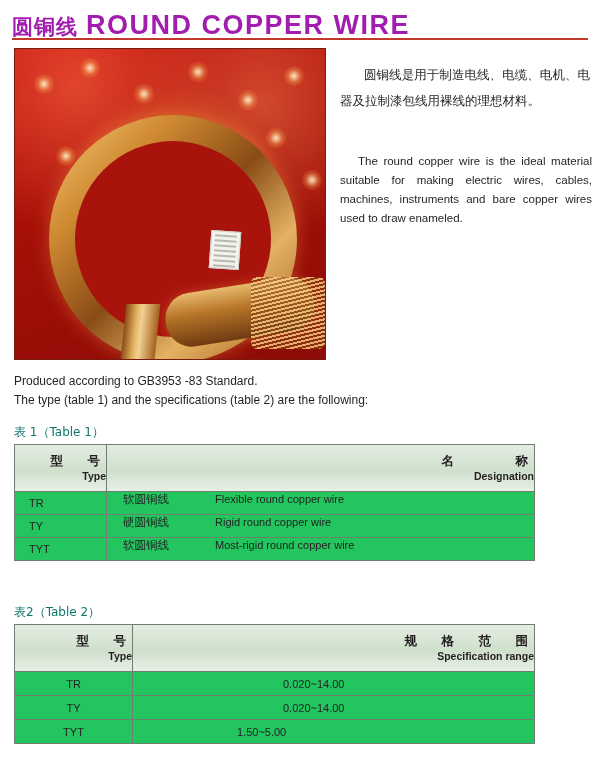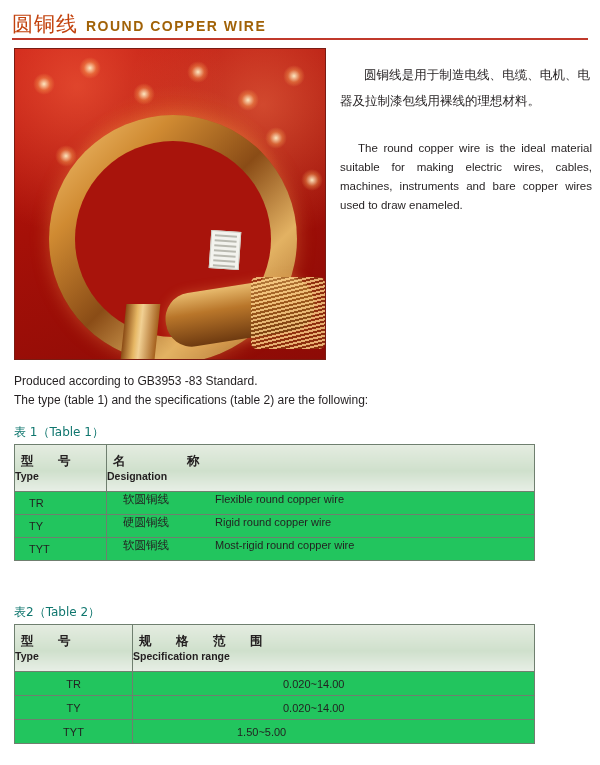--- a/index.html
+++ b/index.html
@@ -20,29 +20,29 @@
   .title-row {
     position: absolute;
     left: 12px;
     top: 10px;
     display: flex;
     align-items: baseline;
     gap: 8px;
   }
   .title-cn {
     font-size: 21px;
-    font-weight: normal;
-    color: #c2410c;
+    font-weight: bold;
+    color: #a21caf;
     letter-spacing: 1px;
     font-family: "DejaVu Sans", "Liberation Sans", sans-serif;
   }
   .title-en {
-    font-size: 14px;
+    font-size: 27px;
     font-weight: bold;
-    color: #a16207;
+    color: #a21caf;
     letter-spacing: 1.5px;
   }
   .title-rule {
     position: absolute;
     left: 12px;
     top: 38px;
     width: 576px;
     height: 2px;
     background: #c0392b;
   }
@@ -148,21 +148,21 @@
     font-size: 12.5px;
     line-height: 26px;
     color: #231f20;
     text-align: justify;
     font-family: "DejaVu Sans", "Liberation Sans", sans-serif;
     text-indent: 24px;
   }
   .intro-en {
     position: absolute;
     left: 340px;
-    top: 139px;
+    top: 152px;
     width: 252px;
     font-size: 11.5px;
     line-height: 19px;
     color: #231f20;
     text-align: justify;
     text-indent: 18px;
   }
 
   
   .note {
@@ -192,21 +192,21 @@
     border-collapse: collapse;
     table-layout: fixed;
   }
   .tbl td, .tbl th {
     border: 1px solid #6f7f6f;
     padding: 0;
     vertical-align: middle;
   }
   .hdr-cell {
     background: linear-gradient(180deg, #e4ece0 0%, #cfe0cc 55%, #e8efe6 100%);
-    text-align: left;
+    text-align: right;
     height: 46px;
   }
   .hdr-cn {
     font-size: 12.5px;
     color: #231f20;
     letter-spacing: 6px;
     font-family: "DejaVu Sans", "Liberation Sans", sans-serif;
     display: block;
     line-height: 16px;
     padding-left: 6px;

